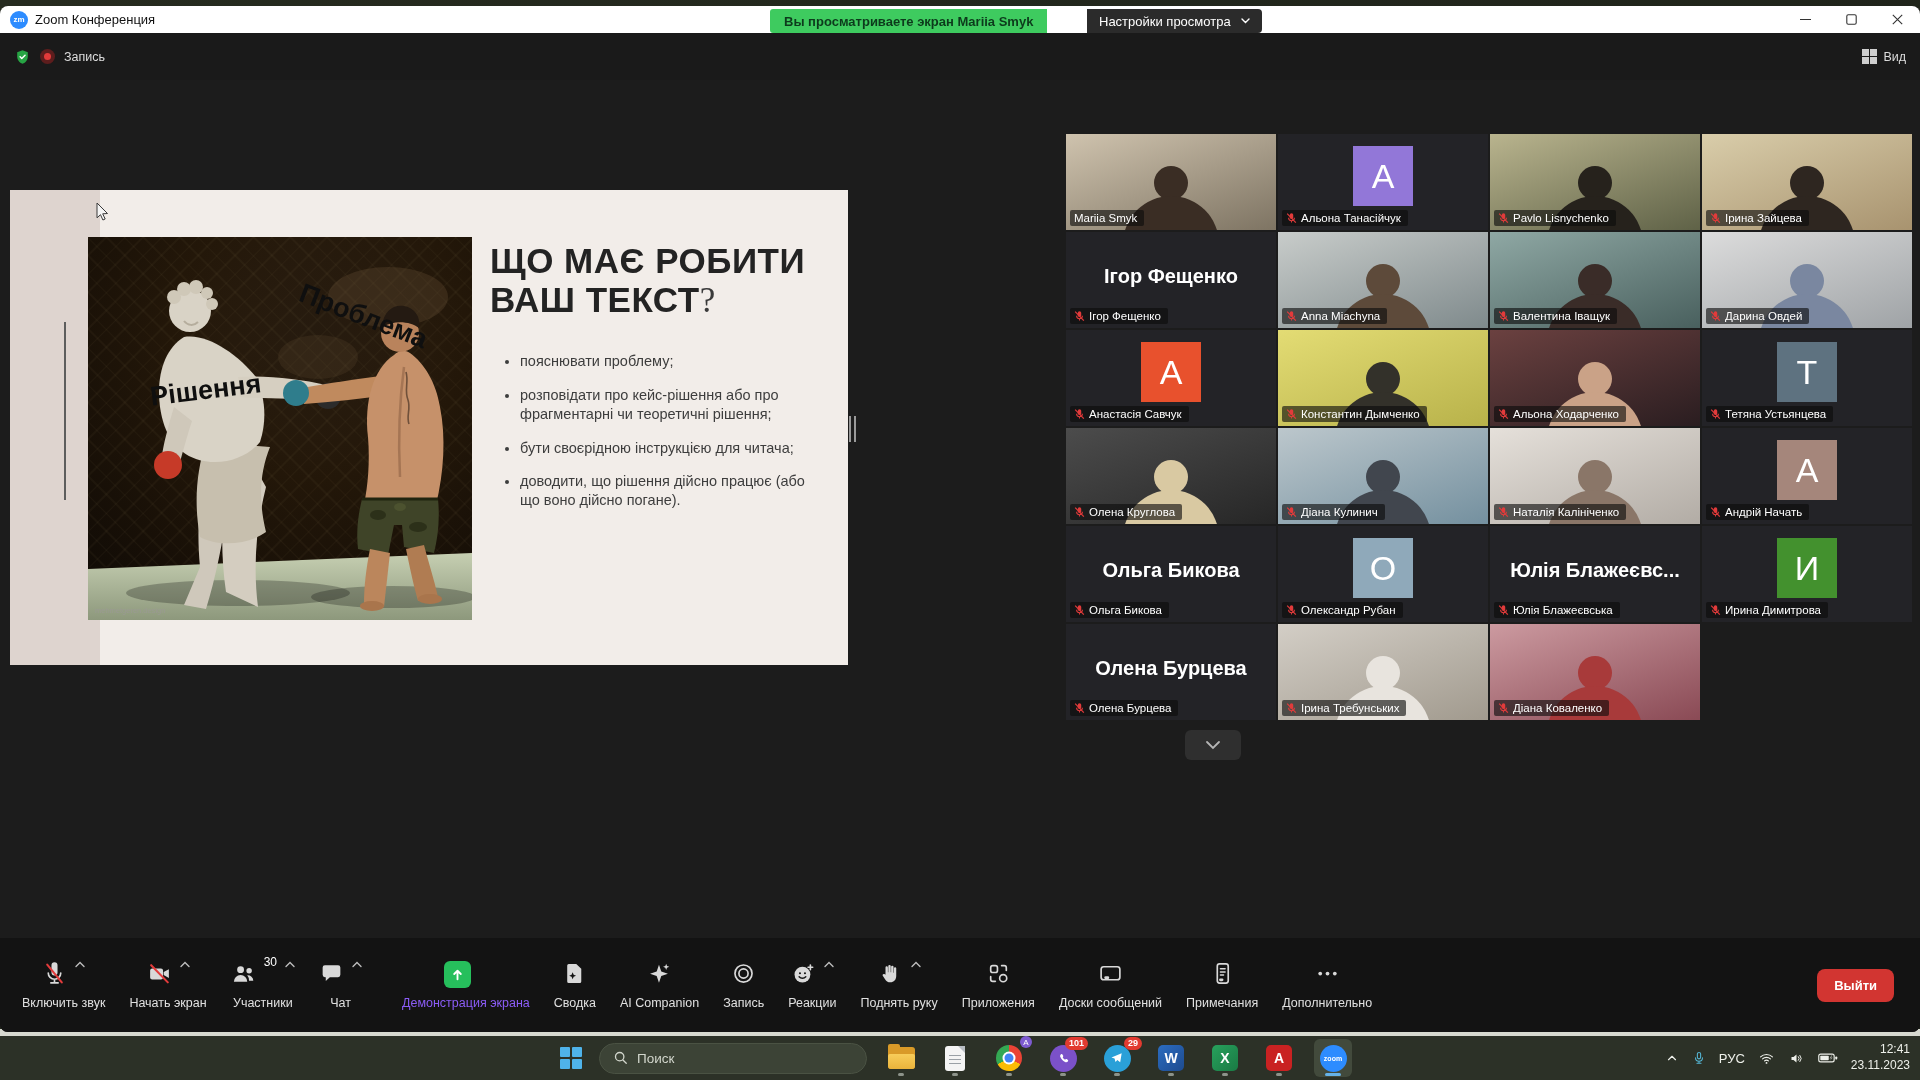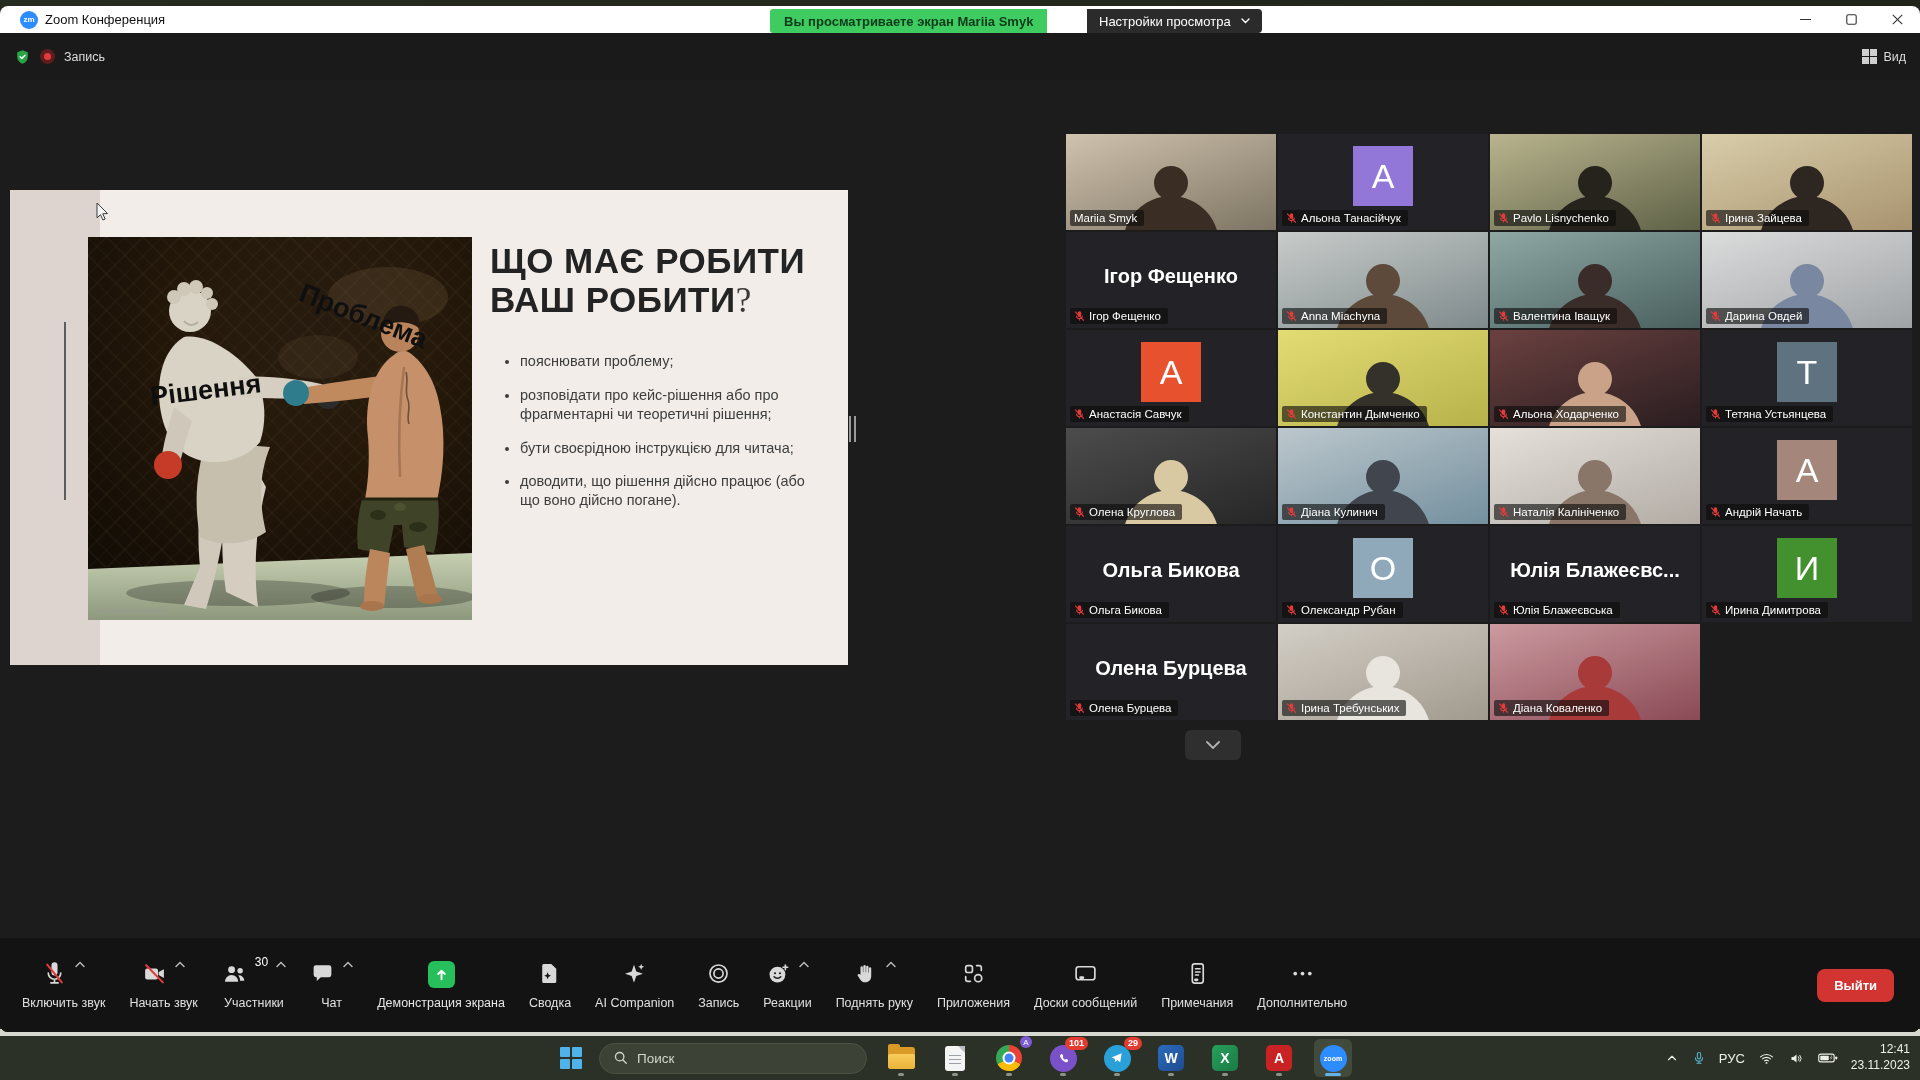--- a/index.html
+++ b/index.html
@@ -7,21 +7,21 @@
   .screen{position:relative;width:1920px;height:1080px;overflow:hidden;
     background:linear-gradient(135deg,#262b1f,#1c2018);font-family:"Liberation Sans",sans-serif;
     -webkit-font-smoothing:antialiased;}
   .wall-strip{position:absolute;left:0;top:1029px;width:1920px;height:9px;background:#d7d9d0;z-index:1;}
 
   
   .zoom-window{position:absolute;left:0;top:6px;width:1920px;height:1026px;background:#191919;
     border-radius:8px;overflow:hidden;display:flex;flex-direction:column;z-index:2;}
 
   .titlebar{height:27px;background:#ffffff;display:flex;align-items:center;position:relative;flex:0 0 auto;}
-  .title-left{display:flex;align-items:center;gap:7px;padding-left:20px;}
+  .title-left{display:flex;align-items:center;gap:7px;padding-left:10px;}
   .zm-logo{width:18px;height:18px;border-radius:50%;background:#2d8cff;color:#fff;font-size:8px;font-weight:bold;
     display:flex;align-items:center;justify-content:center;}
   .win-title{font-size:13px;color:#111;}
   .green-banner{position:absolute;left:770px;top:3px;height:24px;background:#3ecb5f;color:#0d3a1c;
     font-size:13px;font-weight:bold;display:flex;align-items:center;padding:0 14px;border-radius:3px 0 0 3px;}
   .view-settings{position:absolute;left:1087px;top:3px;height:24px;background:#2b2b2b;color:#fff;
     font-size:13px;display:flex;align-items:center;gap:10px;padding:0 12px;border-radius:0 4px 4px 0;border:none;cursor:pointer;font-family:inherit;}
   .win-controls{position:absolute;right:0;top:0;height:27px;display:flex;}
   .win-btn{width:46px;height:27px;display:flex;align-items:center;justify-content:center;}
 
@@ -74,21 +74,21 @@
   .more-tiles{position:absolute;left:1185px;top:650px;width:56px;height:30px;background:#2f2f2f;border:none;
     border-radius:6px;display:flex;align-items:center;justify-content:center;cursor:pointer;}
 
   
   .toolbar{height:94px;background:#131313;display:flex;align-items:center;padding:0 10px;flex:0 0 auto;}
   .tb-btn{display:flex;flex-direction:column;align-items:center;justify-content:center;gap:7px;
     padding:0 12px;background:none;border:none;color:#e0e0e0;font-size:12.5px;font-family:inherit;cursor:pointer;height:78px;}
   .tb-iconrow{display:flex;align-items:flex-start;gap:8px;height:28px;}
   .tb-count{color:#fff;font-size:12px;position:relative;top:-6px;}
   .tb-label{white-space:nowrap;}
-  .tb-btn.accent .tb-label{color:#e5e5e5;}
+  .tb-btn.accent .tb-label{color:#8b5cf6;margin-left:16px;}
   .share-box{width:27px;height:27px;border-radius:6px;background:#26bf5c;display:flex;align-items:center;justify-content:center;}
   .leave-btn{margin-left:auto;margin-right:16px;background:#d23531;color:#fff;border:none;border-radius:8px;
     font-size:13px;font-weight:bold;padding:9px 17px;font-family:inherit;cursor:pointer;}
 
   
   .taskbar{position:absolute;left:0;top:1036px;width:1920px;height:44px;background:#2c3127;z-index:3;}
   .tb-center{position:absolute;left:552px;top:0;height:44px;display:flex;align-items:center;gap:9px;}
   .start-btn{width:38px;height:38px;display:flex;align-items:center;justify-content:center;border-radius:5px;cursor:pointer;}
   .start-glyph{display:grid;grid-template-columns:10px 10px;grid-template-rows:10px 10px;gap:2px;}
   .start-glyph i{background:#4fb3ea;border-radius:1px;}
@@ -251,21 +251,21 @@
               <path d="M318 312 C322 332 326 350 330 364 L350 360 C346 342 340 324 336 308 Z" fill="#b07c52"></path>
               <ellipse cx="284" cy="369" rx="12" ry="5" fill="#a9754c"></ellipse>
               <ellipse cx="342" cy="362" rx="12" ry="5" fill="#a9754c"></ellipse>
             </svg>
             <span class="meme-label lbl-solution">Рішення</span>
             <span class="meme-label lbl-problem">Проблема</span>
             <span class="watermark">mehmetgeren.design</span>
           </div>
           <div class="slide-title">
             <span>ЩО МАЄ РОБИТИ</span><br>
-            <span>ВАШ РОБИТИ</span><span class="qmark">?</span>
+            <span>ВАШ ТЕКСТ</span><span class="qmark">?</span>
           </div>
           <ul class="slide-bullets">
             <li>пояснювати проблему;</li>
             <li>розповідати про кейс-рішення або про фрагментарні чи теоретичні рішення;</li>
             <li>бути своєрідною інструкцією для читача;</li>
             <li>доводити, що рішення дійсно працює (або що воно дійсно погане).</li>
           </ul>
         </div>
       </div>
 
@@ -579,21 +579,21 @@
           <span class="tb-iconrow">
             <span><svg width="25" height="25" viewBox="0 0 24 24">
                 <path d="M3 9.2A2 2 0 0 1 5 7.2h8.4a2 2 0 0 1 2 2v6.6a2 2 0 0 1-2 2H5a2 2 0 0 1-2-2Z" fill="#d9d9d9"></path>
                 <path d="M16 10.6 21 7.8v8.4L16 13.4Z" fill="#d9d9d9"></path>
                 <path d="M4 4 20 20.5" stroke="#e23b3b" stroke-width="2" stroke-linecap="round"></path>
               </svg></span>
             <svg width="10" height="7" viewBox="0 0 10 7">
               <path d="M1 5.5 5 1.5l4 4" stroke="#bdbdbd" stroke-width="1.4" fill="none" stroke-linecap="round"></path>
             </svg>
           </span>
-          <span class="tb-label">Начать звук</span>
+          <span class="tb-label">Начать экран</span>
         </button>
         <button class="tb-btn">
           <span class="tb-iconrow">
             <span><svg width="25" height="25" viewBox="0 0 24 24">
                 <circle cx="9.2" cy="8.3" r="3.3" fill="#d9d9d9"></circle>
                 <path d="M2.8 19.8a6.4 6.4 0 0 1 12.8 0Z" fill="#d9d9d9"></path>
                 <circle cx="17.4" cy="9.3" r="2.6" fill="#d9d9d9"></circle>
                 <path d="M15.6 13.7a5.3 5.3 0 0 1 5.8 5.3h-4.1a7.5 7.5 0 0 0-1.7-5.3Z" fill="#d9d9d9"></path>
               </svg></span>
             <span class="tb-count">30</span>

